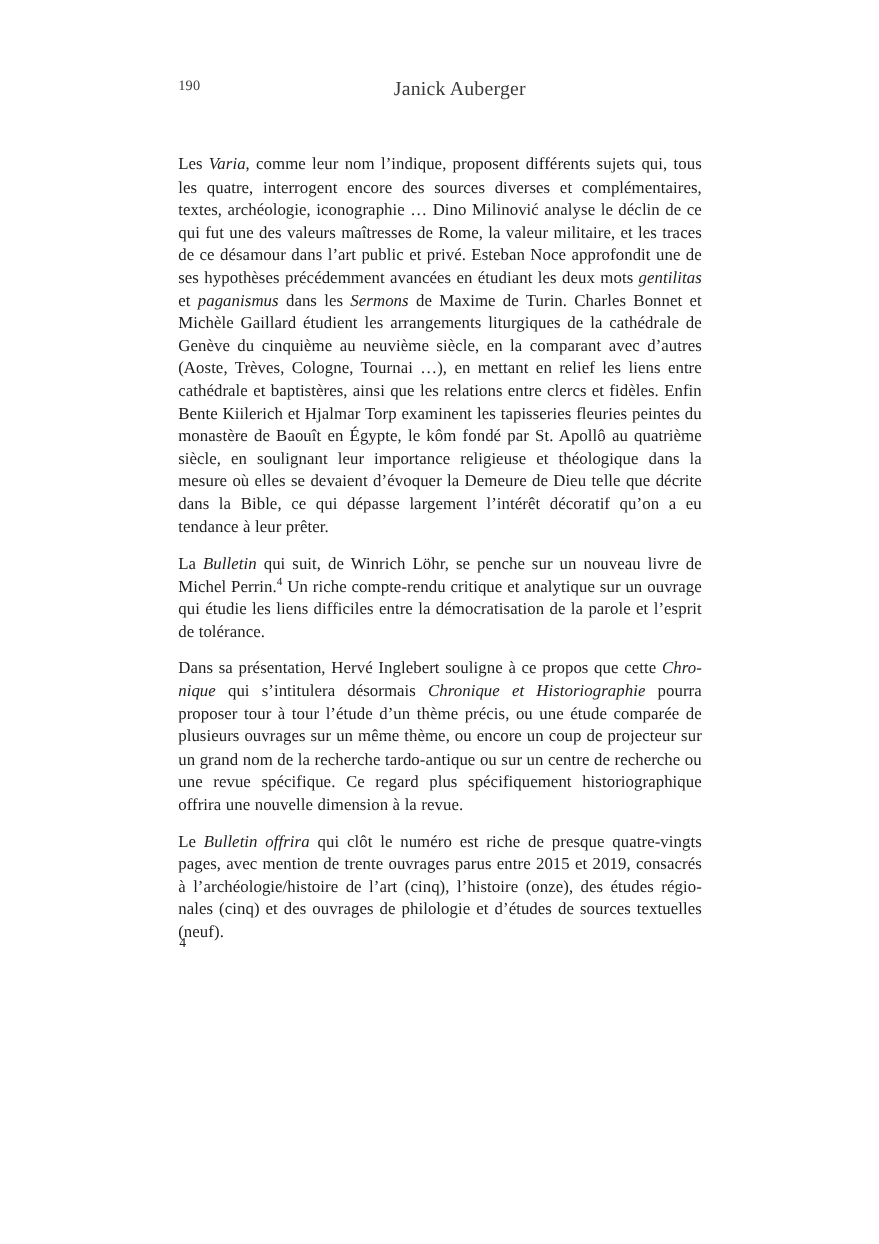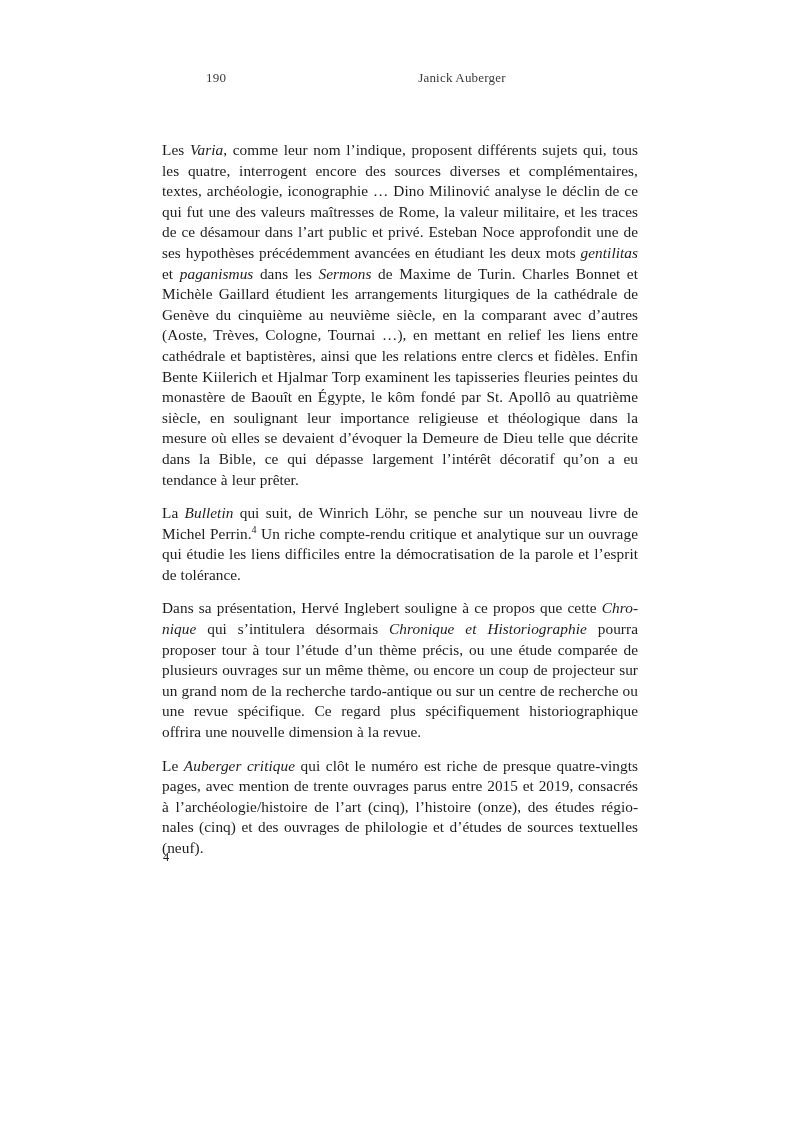--- a/index.html
+++ b/index.html
@@ -27,36 +27,35 @@
   
   .running-head {
     position: absolute;
     left: 162px;
     top: 70px;
     width: 476px;
     height: 18px;
     font-size: 12.5px;
     color: #3a3a3a;
     letter-spacing: 0.2px;
-    margin-left: 44px;
   }
   .running-head .folio {
     position: absolute;
     left: 0;
     top: 0;
     font-size: 13px;
   }
   .running-head .author {
     position: absolute;
     left: 0;
     right: 0;
     top: 0;
     text-align: center;
     padding-left: 36px;
-    font-size: 13px;
+    font-size: 18px;
   }
 
   
   .textblock {
     position: absolute;
     left: 162px;
     top: 140px;
     width: 476px;
   }
 
@@ -118,21 +117,21 @@
   </div>
 
   <div class="textblock">
 
     <p class="para">Les <i>Varia</i>, comme leur nom l’indique, proposent différents sujets qui, tous les quatre, interrogent encore des sources diverses et complémentaires, textes, archéologie, iconographie … Dino Milinović analyse le déclin de ce qui fut une des valeurs maîtresses de Rome, la valeur militaire, et les traces de ce désamour dans l’art public et privé. Esteban Noce approfondit une de ses hypothèses précédemment avancées en étudiant les deux mots <i>gentili­tas</i> et <i>paganismus</i> dans les <i>Sermons</i> de Maxime de Turin. Charles Bonnet et Michèle Gaillard étudient les arrangements liturgiques de la cathédrale de Genève du cinquième au neuvième siècle, en la comparant avec d’autres (Aoste, Trèves, Cologne, Tournai …), en mettant en relief les liens entre cathédrale et baptistères, ainsi que les relations entre clercs et fidèles. Enfin Bente Kiilerich et Hjalmar Torp examinent les tapisseries fleuries peintes du monastère de Baouît en Égypte, le kôm fondé par St. Apollô au qua­trième siècle, en soulignant leur importance religieuse et théologique dans la mesure où elles se devaient d’évoquer la Demeure de Dieu telle que dé­crite dans la Bible, ce qui dépasse largement l’intérêt décoratif qu’on a eu tendance à leur prêter.</p>
 
     <p class="para">La <i>Bulletin</i> qui suit, de Winrich Löhr, se penche sur un nouveau livre de Michel Perrin.<sup class="fn-ref">4</sup> Un riche compte-rendu critique et analytique sur un ouvrage qui étudie les liens difficiles entre la démocratisation de la parole et l’esprit de tolérance.</p>
 
     <p class="para">Dans sa présentation, Hervé Inglebert souligne à ce propos que cette <i>Chro­nique</i> qui s’intitulera désormais <i>Chronique et Historiographie</i> pourra proposer tour à tour l’étude d’un thème précis, ou une étude comparée de plusieurs ouvrages sur un même thème, ou encore un coup de projecteur sur un grand nom de la recherche tardo-antique ou sur un centre de recherche ou une revue spécifique. Ce regard plus spécifiquement historiographique offrira une nouvelle dimension à la revue.</p>
 
-    <p class="para">Le <i>Auberger critique</i> qui clôt le numéro est riche de presque quatre-vingts pages, avec mention de trente ouvrages parus entre 2015 et 2019, consacrés à l’archéologie/histoire de l’art (cinq), l’histoire (onze), des études régio­nales (cinq) et des ouvrages de philologie et d’études de sources textuelles (neuf).</p>
+    <p class="para">Le <i>Bulletin offrira</i> qui clôt le numéro est riche de presque quatre-vingts pages, avec mention de trente ouvrages parus entre 2015 et 2019, consacrés à l’archéologie/histoire de l’art (cinq), l’histoire (onze), des études régio­nales (cinq) et des ouvrages de philologie et d’études de sources textuelles (neuf).</p>
 
   </div>
 
   <div class="footnote-area">
     <div class="footnote">
       <span class="fn-num">4</span>
     </div>
   </div>
 
 </div>

